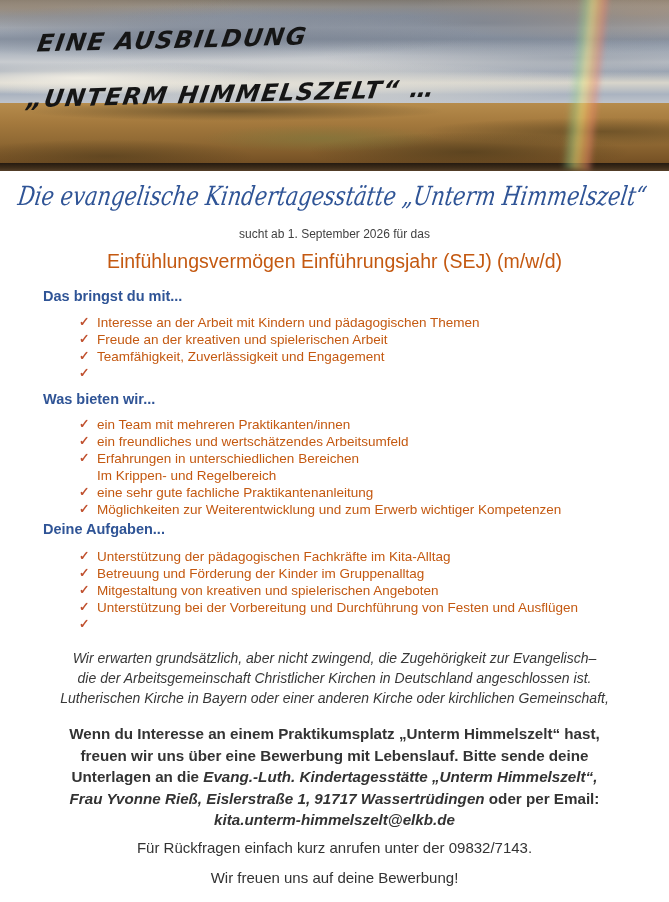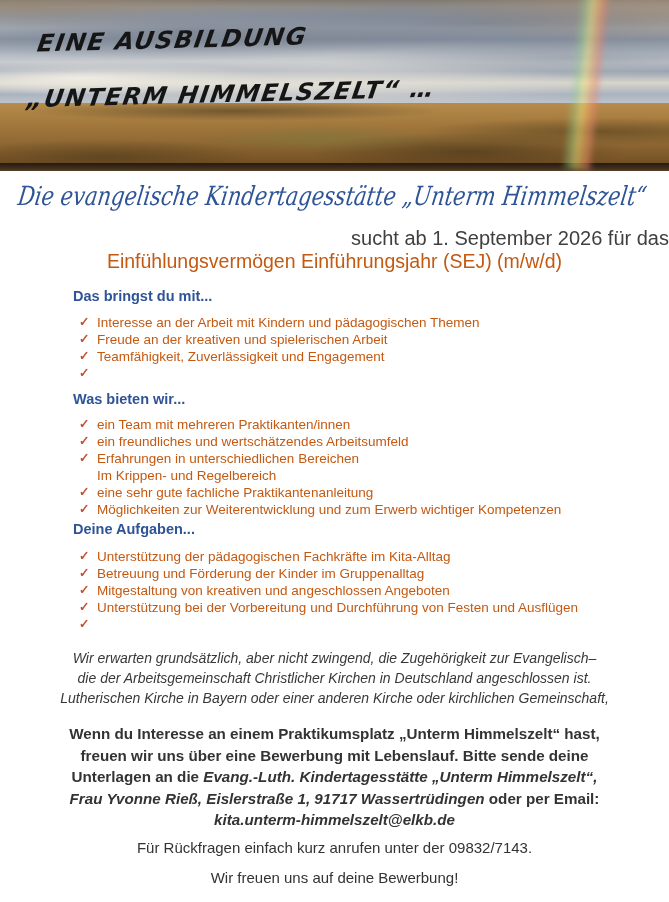--- a/index.html
+++ b/index.html
@@ -41,25 +41,25 @@
     background:linear-gradient(90deg,rgba(255,255,255,0) 0%,rgba(150,210,140,0.5) 25%,rgba(246,236,130,0.6) 45%,rgba(246,180,100,0.6) 65%,rgba(235,128,110,0.55) 85%,rgba(255,255,255,0) 100%);}
   .overlay-title{position:absolute;font-family:"DejaVu Sans",sans-serif;font-weight:bold;font-style:italic;
     font-size:24px;letter-spacing:1.5px;color:#151515;transform:skewX(-10deg) rotate(-1.5deg);white-space:nowrap;}
   .line1{left:38px;top:26px;}
   .line2{left:28px;top:80px;}
 
   
   .script-title{position:absolute;top:181px;left:0;right:0;text-align:center;white-space:nowrap;
     font-family:"DejaVu Serif",serif;font-style:italic;font-size:21px;color:var(--accent-blue);
     transform:skewX(-8deg) scaleY(1.25);transform-origin:center top;}
-  .subtitle{position:absolute;top:227px;left:0;right:0;text-align:right;font-size:20px;color:#3f3f3f;}
+  .subtitle{position:absolute;top:227px;left:0;right:0;text-align:center;font-size:12px;color:#3f3f3f;}
   .position-title{position:absolute;top:250px;left:0;right:0;text-align:center;font-size:19.5px;color:var(--accent-orange);}
 
   
-  .section-heading{position:absolute;left:73px;font-size:14.5px;font-weight:bold;color:var(--accent-blue);}
+  .section-heading{position:absolute;left:43px;font-size:14.5px;font-weight:bold;color:var(--accent-blue);}
   .sh1{top:288px}.sh2{top:391px}.sh3{top:521px}
   .items{position:absolute;left:79px;right:24px;}
   .i1{top:314px}.i2{top:416px}.i3{top:548px}
   .item{display:flex;align-items:flex-start;line-height:17px;font-size:13.5px;color:var(--accent-orange);}
   .check{flex:0 0 18px;color:var(--check-color);font-size:12.5px;font-weight:bold;}
   .item.sub{padding-left:18px;}
 
   
   .note{position:absolute;top:648px;left:40px;right:40px;text-align:center;
     font-style:italic;font-size:14px;line-height:20px;color:#383838;}
@@ -138,21 +138,21 @@
       <div class="item">
         <span class="check">✓</span>
         <span class="item-text">Unterstützung der pädagogischen Fachkräfte im Kita-Alltag</span>
       </div>
       <div class="item">
         <span class="check">✓</span>
         <span class="item-text">Betreuung und Förderung der Kinder im Gruppenalltag</span>
       </div>
       <div class="item">
         <span class="check">✓</span>
-        <span class="item-text">Mitgestaltung von kreativen und angeschlossen Angeboten</span>
+        <span class="item-text">Mitgestaltung von kreativen und spielerischen Angeboten</span>
       </div>
       <div class="item">
         <span class="check">✓</span>
         <span class="item-text">Unterstützung bei der Vorbereitung und Durchführung von Festen und Ausflügen</span>
       </div>
       <div class="item">
         <span class="check">✓</span>
       </div>
     </div>
 

